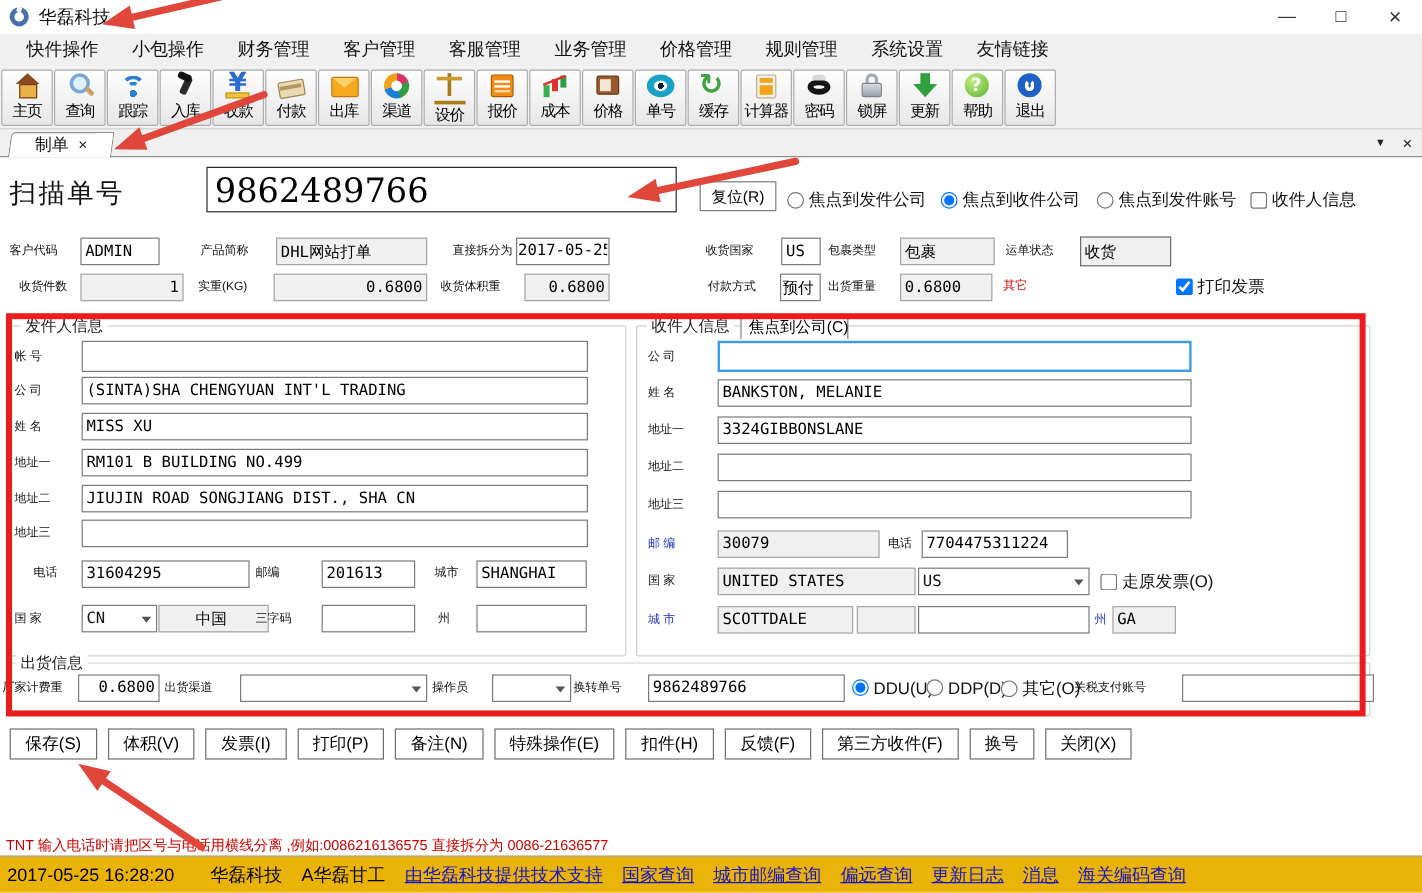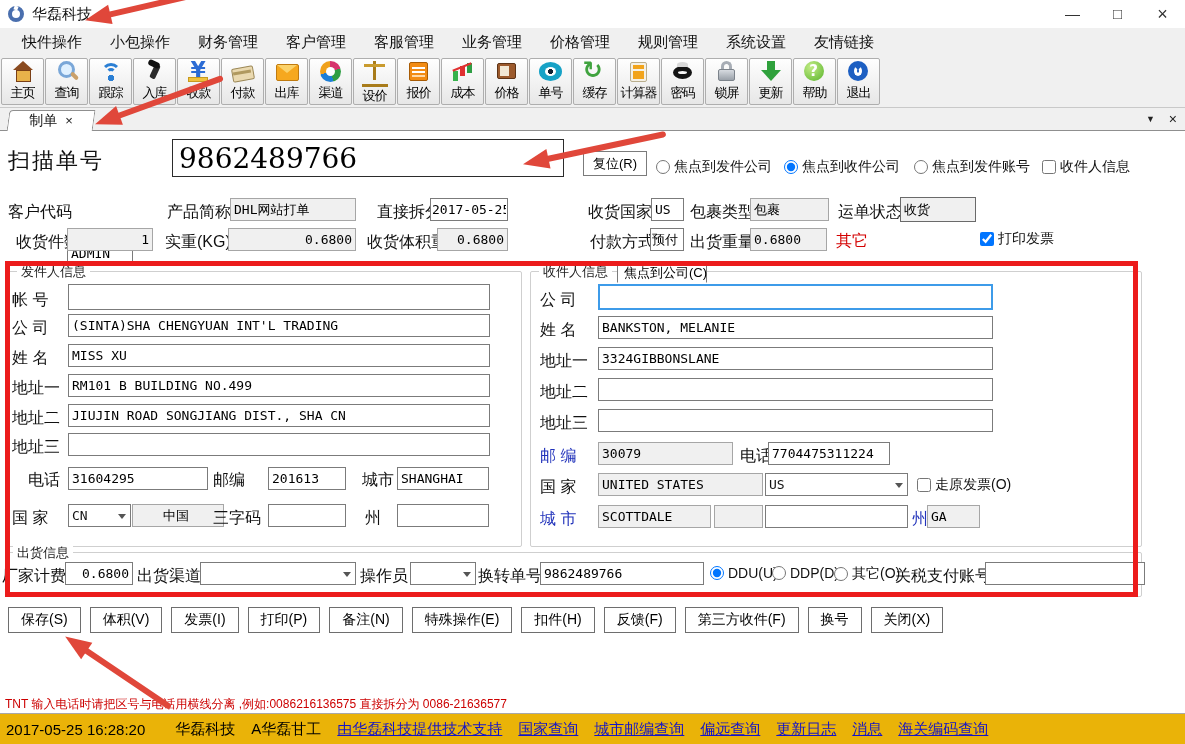--- a/index.html
+++ b/index.html
@@ -61,21 +61,21 @@
   .i-help::after{content:"?";position:absolute;left:0;top:2px;width:24px;text-align:center;font:bold 15px/19px "DejaVu Sans",sans-serif;color:#fff}
   .i-exit::before{content:"";position:absolute;left:2px;top:1px;width:20px;height:20px;border-radius:50%;background:#1d5fc2}
   .i-exit::after{content:"";position:absolute;left:8px;top:6px;width:8px;height:10px;border:3px solid #fff;border-top-color:transparent;border-radius:50%;box-sizing:border-box}
   
   .tabbar{position:absolute;left:0;top:108px;width:1185px;height:23px;background:#f0f0f0;border-bottom:1px solid #8f8f8f;box-sizing:border-box}
   .tab{position:absolute;left:8px;top:2px;width:86px;height:21px;background:#fff;border:1px solid #8f8f8f;border-bottom:none;border-radius:4px 0 0 0;transform:skewX(-8deg);box-sizing:border-box}
   .tab-inner{transform:skewX(8deg);display:flex;justify-content:center;gap:8px;font-size:14px;line-height:19px}
   .tab-close{font-size:13px;color:#222}
   .tabbar-ctrls{position:absolute;right:8px;top:3px;display:flex;gap:14px;font-size:12px;color:#222}
   
-  .lbl{position:absolute;font-size:16px;white-space:nowrap}
+  .lbl{position:absolute;font-size:10px;white-space:nowrap}
   .blue{color:#2233bb}
   .red{color:#d40000}
   .fld{position:absolute;height:23px;border:1px solid #7b7b7b;background:#fff;font:13px/21px "DejaVu Sans Mono","DejaVu Sans",monospace;padding:0 3px;box-sizing:border-box;white-space:nowrap;overflow:hidden}
   .ro{background:#f0f0f0;border-color:#a6a6a6}
   .num{text-align:right}
   .focused{border:2px solid #3d9be9}
   .sel .arrow{position:absolute;right:4px;top:9px;border-left:4px solid transparent;border-right:4px solid transparent;border-top:5px solid #555}
   .chk,.rdo{display:flex;align-items:center;gap:4px;position:absolute;font-size:14px;white-space:nowrap}
   .chk input,.rdo input{margin:0;width:14px;height:14px}
   .groupbox{position:absolute;border:1px solid #cfcfcf;border-radius:2px}
@@ -238,21 +238,21 @@
 <label class="rdo" style="left:914px;top:158px">
   <input type="radio" name="focus" style="">
     <span>焦点到发件账号</span>
 </label>
 <label class="chk" style="left:1042px;top:158px">
   <input type="checkbox" style="">
     <span>收件人信息</span>
 </label>
 
 <span class="lbl" style="left:8px;top:202px">客户代码</span>
-<input class="fld" style="left: 67px; top: 198px; width: 66px; margin-top: 44px;" value="ADMIN">
+<input class="fld" style="left: 67px; top: 198px; width: 66px;" value="ADMIN">
 <span class="lbl" style="left:167px;top:202px">产品简称</span>
 <input class="fld ro" style="left: 230px; top: 198px; width: 126px;" value="DHL网站打单">
 <span class="lbl" style="left:377px;top:202px">直接拆分为</span>
 <input class="fld" style="left: 430px; top: 198px; width: 78px; padding: 0px 1px;" value="2017-05-25 1">
 <span class="lbl" style="left:588px;top:202px">收货国家</span>
 <input class="fld" style="left: 651px; top: 198px; width: 33px;" value="US">
 <span class="lbl" style="left:690px;top:202px">包裹类型</span>
 <input class="fld ro" style="left: 750px; top: 198px; width: 79px;" value="包裹">
 <span class="lbl" style="left:838px;top:202px">运单状态</span>
 <input class="fld ro" style="left: 900px; top: 197px; width: 76px; height: 25px; border-color: rgb(106, 106, 106);" value="收货">

